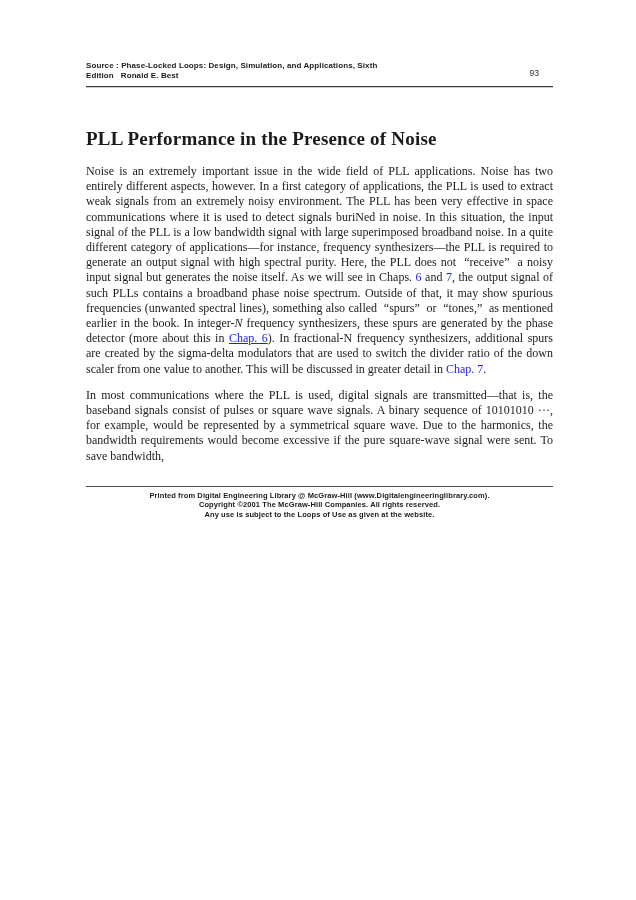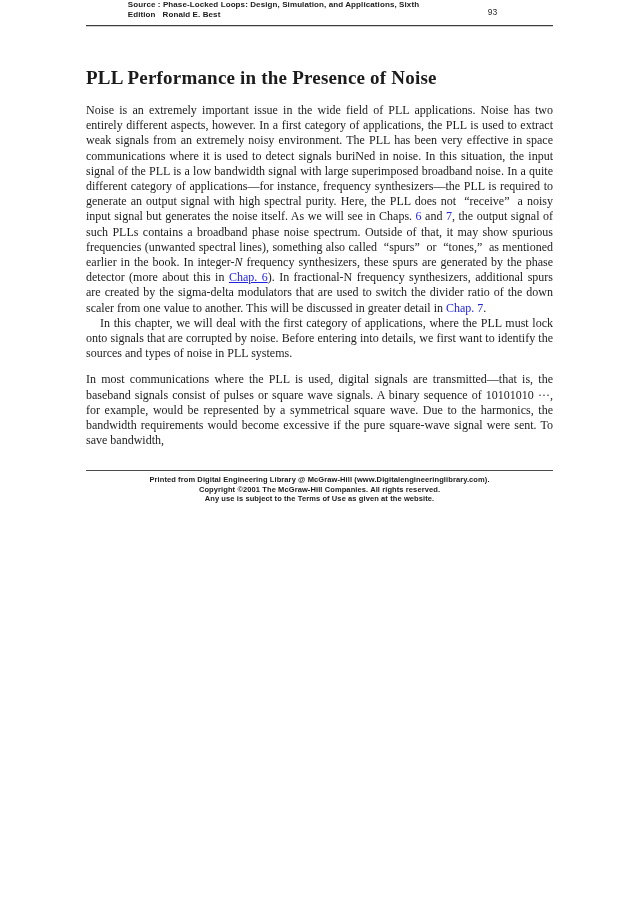--- a/index.html
+++ b/index.html
@@ -13,22 +13,23 @@
     color: #1b1b1b;
     overflow: hidden;
   }
   .inner {
     position: absolute;
     left: 86px;
     top: 0;
     width: 467px;
   }
   .header-row {
+    margin-top: 61px;
     display: flex;
-    justify-content: center;
+    justify-content: space-between;
     align-items: flex-start;
   }
   .header-source {
     font-family: "Liberation Sans", sans-serif;
     font-weight: bold;
     font-size: 8px;
     line-height: 10px;
     width: 360px;
     letter-spacing: 0.1px;
   }
@@ -101,27 +102,26 @@
       </div>
       <div class="page-number">93</div>
     </div>
 
     <div class="header-rule"></div>
 
     <h1 class="doc-title">PLL Performance in the Presence of Noise</h1>
 
     <p class="body-text para-1"><span>Noise is an extremely important issue in the wide field of PLL applications. Noise has two entirely different aspects, however. In a first category of applications, the PLL is used to extract weak signals from an extremely noisy environment. The PLL has been very effective in space communications where it is used to detect signals buriNed in noise. In this situation, the input signal of the PLL is a low bandwidth signal with large superimposed broadband noise. In a quite different category of applications—for instance, frequency synthesizers—the PLL is required to generate an output signal with high spectral purity. Here, the PLL does not &nbsp;“receive”&nbsp; a noisy input signal but generates the noise itself. As we will see in Chaps. </span><a href="#" class="link">6</a><span> and </span><a href="#" class="link">7</a><span>, the output signal of such PLLs contains a broadband phase noise spectrum. Outside of that, it may show spurious frequencies (unwanted spectral lines), something also called &nbsp;“spurs”&nbsp; or &nbsp;“tones,”&nbsp; as mentioned earlier in the book. In integer-</span><i>N</i><span> frequency synthesizers, these spurs are generated by the phase detector (more about this in </span><a href="#" class="link-underline">Chap. 6</a><span>). In fractional-N frequency synthesizers, additional spurs are created by the sigma-delta modulators that are used to switch the divider ratio of the down scaler from one value to another. This will be discussed in greater detail in </span><a href="#" class="link">Chap. 7</a><span>.</span></p>
 
-    <p class="body-text para-2">In this chapter, we will deal with the first category of applications, where the PLL must lock onto signals that are corrupted by noise. Before entering into details, we first want to identify the sources and types of noise in PLL systems.</p>
 
 
     <p class="body-text para-3">In most communications where the PLL is used, digital signals are transmitted—that is, the baseband signals consist of pulses or square wave signals. A binary sequence of 10101010 ···, for example, would be represented by a symmetrical square wave. Due to the harmonics, the bandwidth requirements would become excessive if the pure square-wave signal were sent. To save bandwidth,</p>
 
     <div class="footer-rule"></div>
 
     <div class="footer">
       <div>Printed from Digital Engineering Library @ McGraw-Hill (www.Digitalengineeringlibrary.com).</div>
       <div>Copyright ©2001 The McGraw-Hill Companies. All rights reserved.</div>
-      <div>Any use is subject to the Terms of Use as given at the website.</div>
+      <div>Any use is subject to the Loops of Use as given at the website.</div>
     </div>
 
   </div>
 </div>
 
 </body></html>

